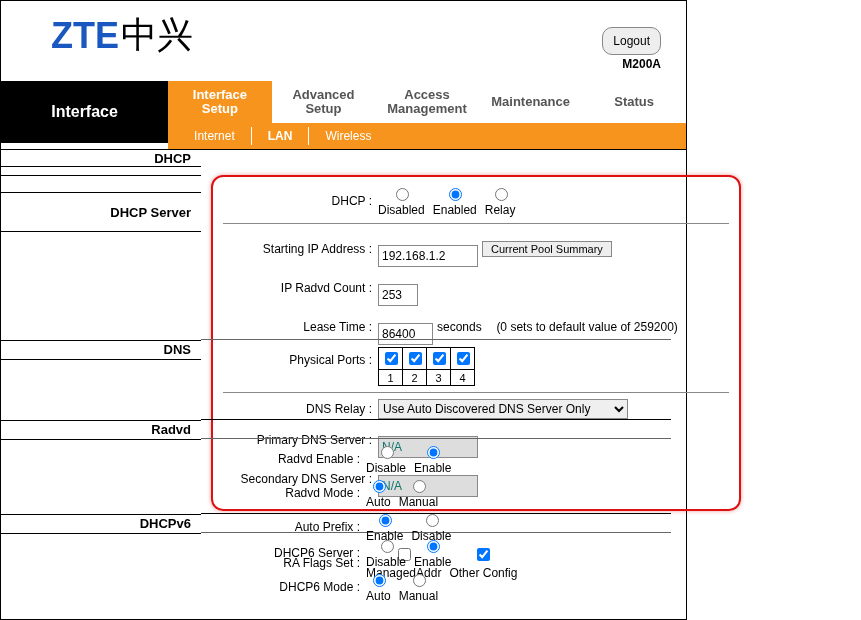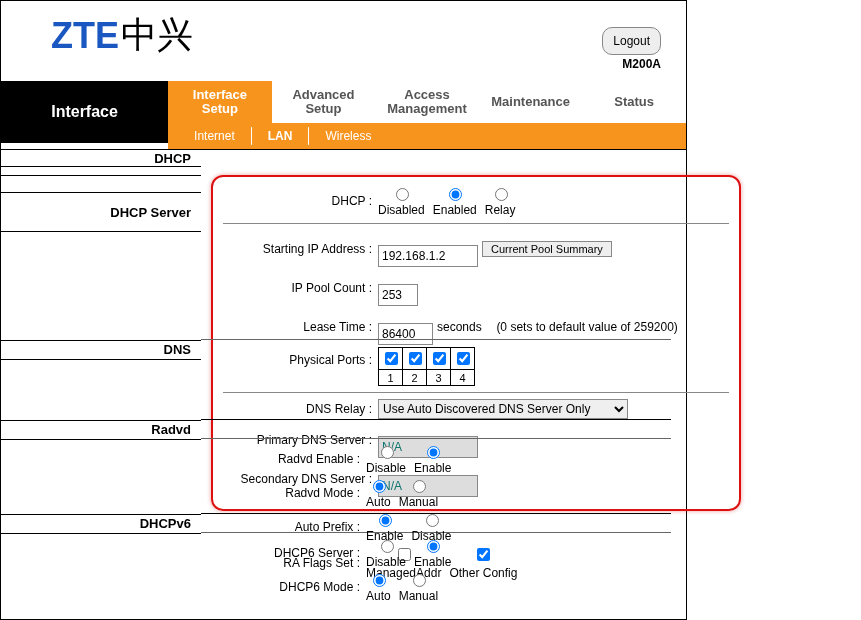--- a/index.html
+++ b/index.html
@@ -272,21 +272,21 @@
 
         <div class="form-row">
           <div class="form-label">Starting IP Address :</div>
           <div class="form-value">
             <input type="text" style="width: 100px;" value="192.168.1.2">
             <button class="btn">Current Pool Summary</button>
           </div>
         </div>
 
         <div class="form-row">
-          <div class="form-label">IP Pool Count :</div>
+          <div class="form-label">IP Radvd Count :</div>
           <div class="form-value">
             <input type="text" style="width: 40px;" value="253">
           </div>
         </div>
 
         <div class="form-row">
           <div class="form-label">Lease Time :</div>
           <div class="form-value">
             <input type="text" style="width: 55px;" value="86400">
             <span>seconds</span>

